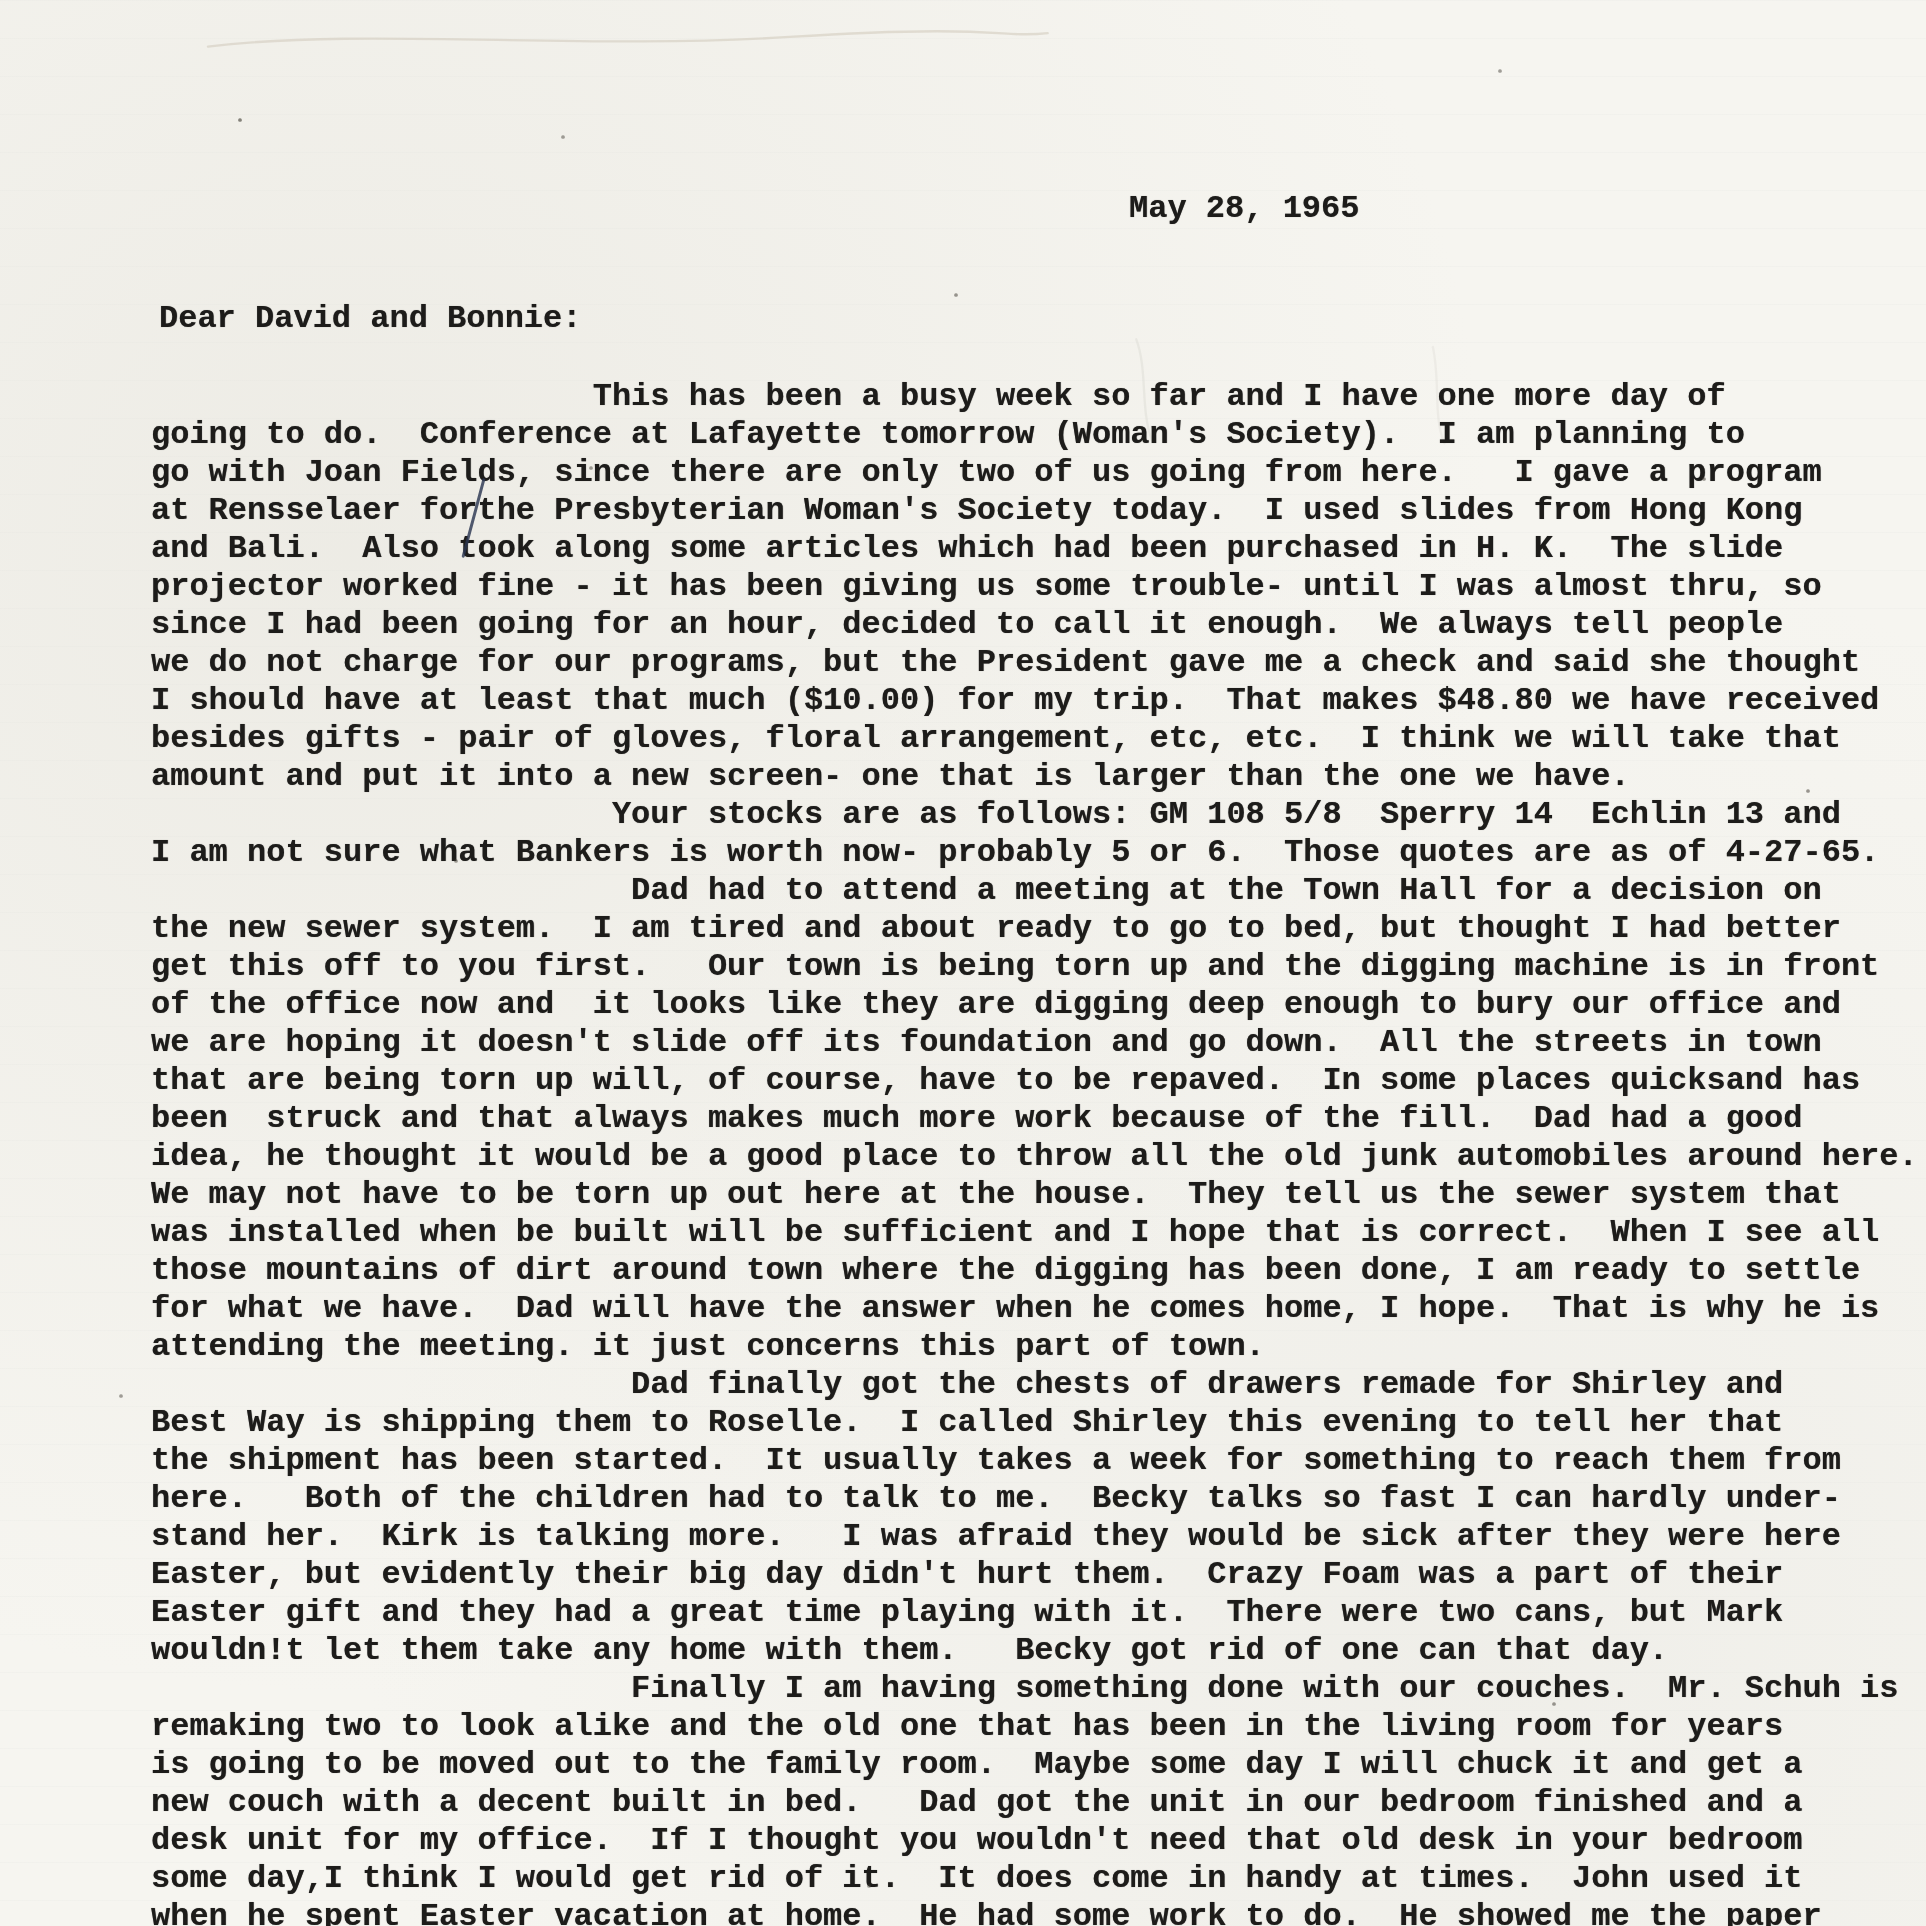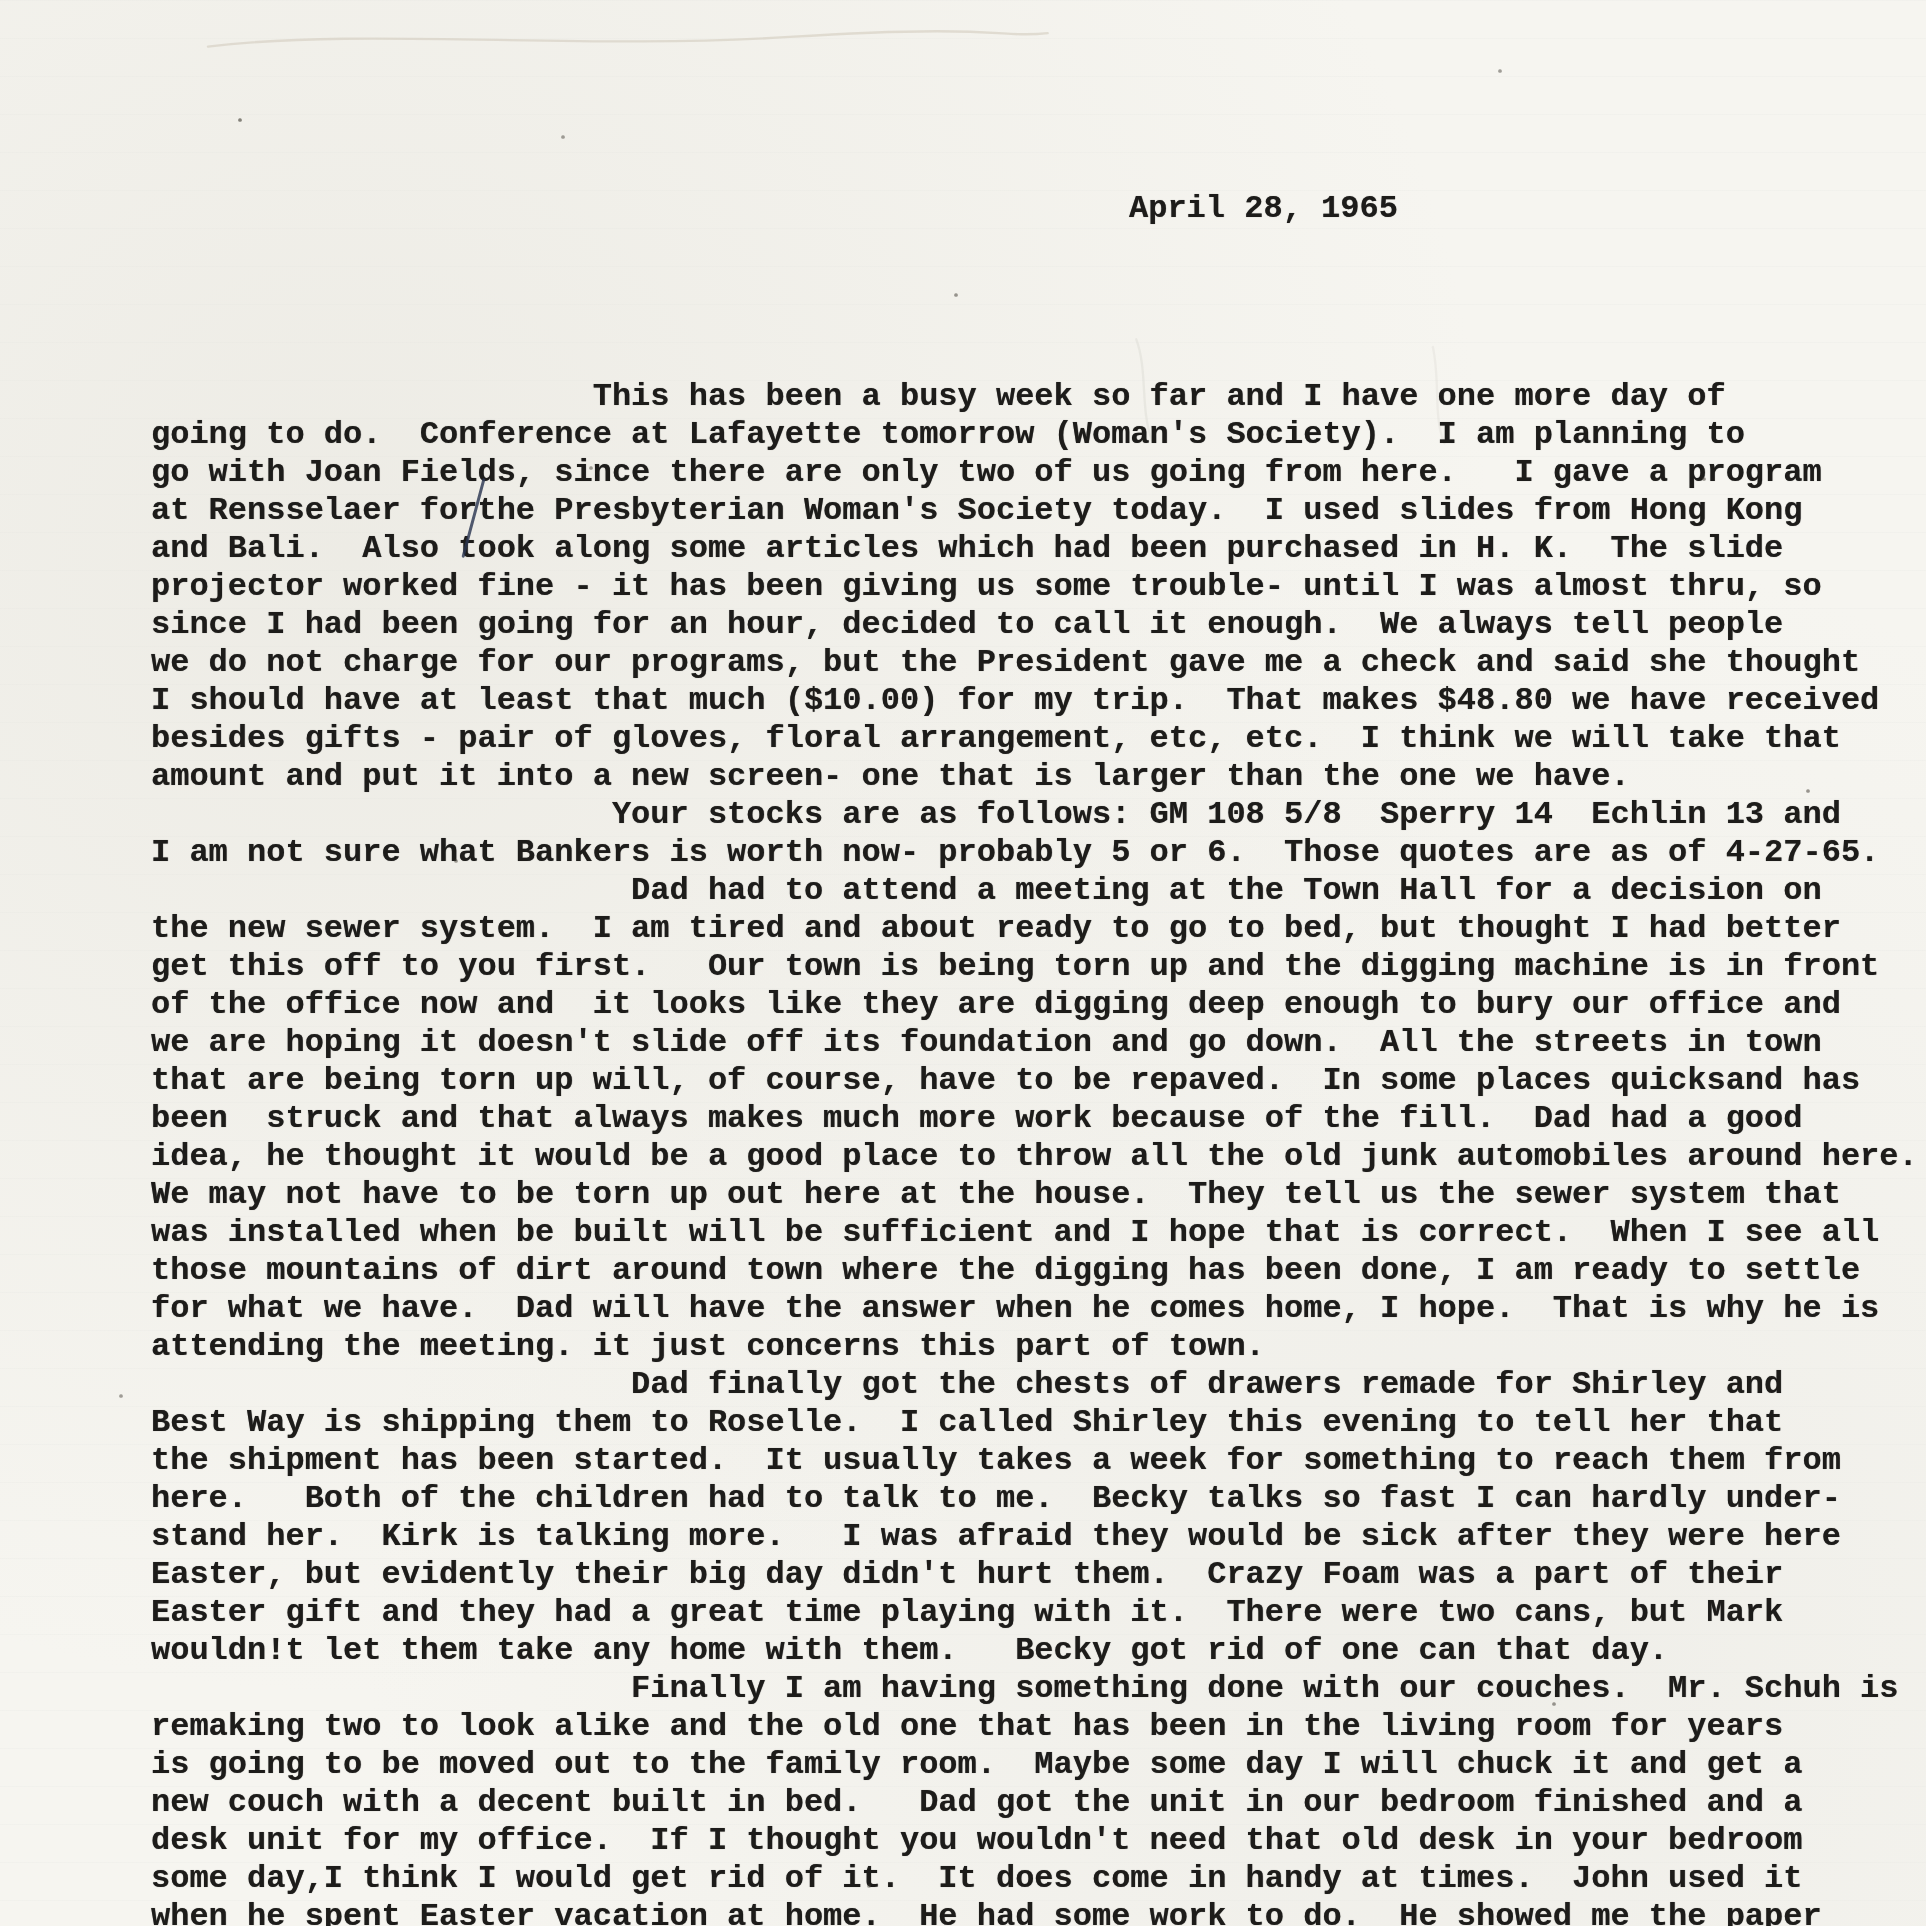--- a/index.html
+++ b/index.html
@@ -80,22 +80,23 @@
       <path d="M 3900 6380 C 3980 6320 4060 6400 4140 6350" stroke="#d3d8e0" stroke-width="5" opacity="0.45"></path>
       <path d="M 4280 6300 C 4420 6220 4560 6330 4700 6270 S 4930 6340 5040 6290" stroke="#ccd3dd" stroke-width="5" opacity="0.5"></path>
       <path d="M 4520 6420 C 4650 6360 4800 6450 4950 6400" stroke="#d3d8e0" stroke-width="5" opacity="0.45"></path>
       <path d="M 4300 6130 C 4380 6070 4470 6150 4560 6100" stroke="#d8dde3" stroke-width="5" opacity="0.4"></path>
       <path d="M 2950 880 C 2980 960 2960 1060 2990 1140" stroke="#d8d6cf" stroke-width="6" opacity="0.4"></path>
       <path d="M 3720 900 C 3740 990 3720 1080 3750 1150" stroke="#dcdad3" stroke-width="6" opacity="0.35"></path>
       <path d="M 2390 5180 C 2420 5260 2400 5360 2430 5430" stroke="#dcdad3" stroke-width="6" opacity="0.3"></path>
     </g>
   </svg>
 
-  <div class="tw date-line">April 28, 1965</div>
+  <div class="tw date-line">May 28, 1965</div>
 
+  <div class="tw salutation">Dear David and Bonnie:</div>
 
   <div class="tw letter-body">                       This has been a busy week so far and I have one more day of
 going to do.  Conference at Lafayette tomorrow (Woman's Society).  I am planning to
 go with Joan Fields, since there are only two of us going from here.   I gave a program
 at Rensselaer forthe Presbyterian Woman's Society today.  I used slides from Hong Kong
 and Bali.  Also took along some articles which had been purchased in H. K.  The slide
 projector worked fine - it has been giving us some trouble- until I was almost thru, so
 since I had been going for an hour, decided to call it enough.  We always tell people
 we do not charge for our programs, but the President gave me a check and said she thought
 I should have at least that much ($10.00) for my trip.  That makes $48.80 we have received

